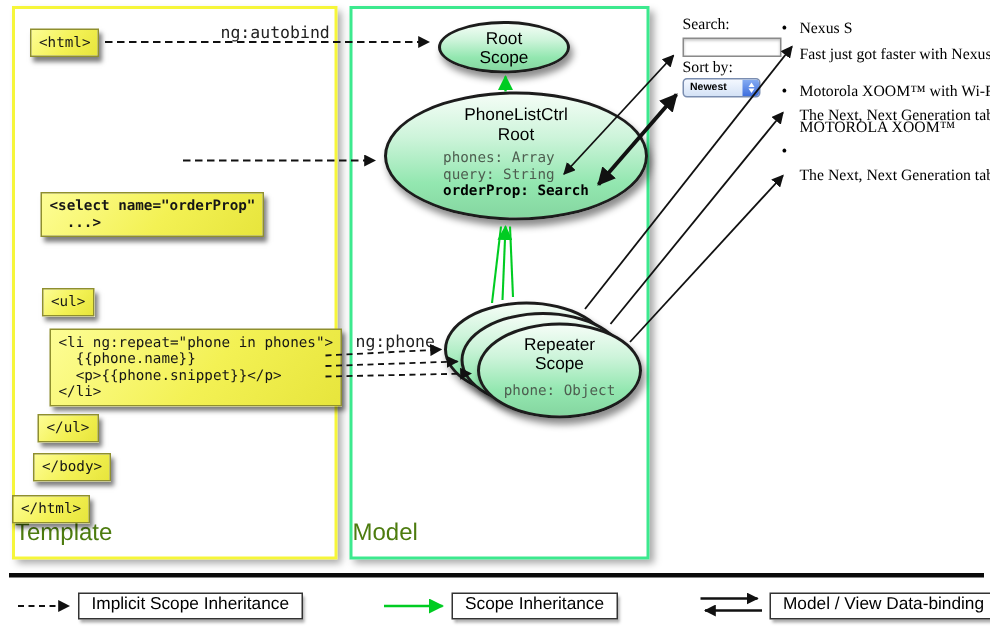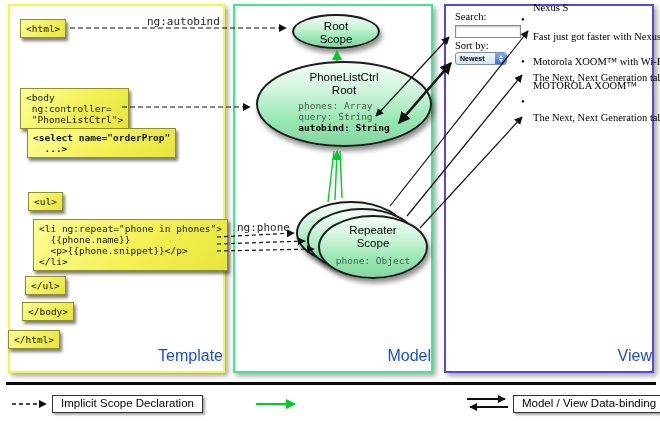--- a/index.html
+++ b/index.html
@@ -5,22 +5,22 @@
   * { margin:0; padding:0; box-sizing:border-box; }
   html,body { width:660px; height:421px; background:#fff; overflow:hidden;
               font-family:"Liberation Sans", sans-serif; position:relative; }
   .stage { position:absolute; left:0; top:0; width:660px; height:421px; }
 
   .col { position:absolute; top:4px; height:369px; background:#fff;
          border:2px solid; box-shadow:3px 3px 5px rgba(0,0,0,0.35); }
   .col-template { left:8px;   width:217px; border-color:#f6f63a; }
   .col-model    { left:233px; width:200px; border-color:#3ce98e; }
   .col-view     { left:444px; width:210px; border-color:#5a48d8; }
-  .col-label { position:absolute; bottom:6px; left:0; width:100%; text-align:right;
-               font-size:16px; color:#1d4ed8; }
+  .col-label { position:absolute; bottom:6px; left:0; width:100%; text-align:left;
+               font-size:16px; color:#4d7c0f; }
 
   .codebox { position:absolute; font:9.5px/11px "DejaVu Sans Mono", monospace;
              color:#161616; white-space:pre; padding:3px 5px;
              background:linear-gradient(130deg,#fdfd95 0%,#f3f154 55%,#e7e53c 100%);
              border:1px solid #8f8f2e; box-shadow:2px 3px 3px rgba(0,0,0,0.5); }
   .codebox.bold { font-weight:bold; }
 
   .nglabel { position:absolute; font:11px "DejaVu Sans Mono", monospace; color:#222; }
 
   .ellipse { position:absolute; border-radius:50%; border:2px solid #1c1c1c;
@@ -63,28 +63,22 @@
 <body>
 
 <div class="stage">
 
   <div class="col col-template">
     <div class="col-label">Template</div>
   </div>
   <div class="col col-model">
     <div class="col-label">Model</div>
   </div>
-  <div class="col col-view">
-    <div class="col-label">View</div>
-  </div>
 
   <div class="codebox" style="left:20px; top:19px;">&lt;html&gt;</div>
-  <div class="codebox" style="left:20px; top:88px;">&lt;body
- ng:controller=
- "PhoneListCtrl"&gt;</div>
   <div class="codebox bold" style="left:27px; top:128px;">&lt;select name="orderProp"
   ...&gt;</div>
   <div class="codebox" style="left:28px; top:192px;">&lt;ul&gt;</div>
   <div class="codebox" style="left:33px; top:219px;">&lt;li ng:repeat="phone in phones"&gt;
   {{phone.name}}
   &lt;p&gt;{{phone.snippet}}&lt;/p&gt;
 &lt;/li&gt;</div>
   <div class="codebox" style="left:25px; top:276px;">&lt;/ul&gt;</div>
   <div class="codebox" style="left:22px; top:302px;">&lt;/body&gt;</div>
   <div class="codebox" style="left:8px;  top:330px;">&lt;/html&gt;</div>
@@ -96,21 +90,21 @@
     <div class="etitle">Root
 Scope</div>
   </div>
 
   <div class="ellipse" style="left:256px; top:61px; width:176px; height:86px; padding-top:8px;">
     <div class="etitle">PhoneListCtrl
 Root</div>
     <div style="display:inline-block; margin-top:3px;">
       <div class="mono-prop">phones: Array</div>
       <div class="mono-prop">query: String</div>
-      <div class="mono-prop bold">autobind: String</div>
+      <div class="mono-prop bold">orderProp: Search</div>
     </div>
   </div>
 
   <div class="ellipse" style="left:296px; top:201px; width:110px; height:64px;"></div>
   <div class="ellipse" style="left:307px; top:208px; width:110px; height:64px;"></div>
   <div class="ellipse" style="left:318px; top:215px; width:110px; height:64px; padding-top:7px;">
     <div class="etitle">Repeater
 Scope</div>
     <div class="mono-prop" style="display:inline-block; margin-top:2px;">phone: Object</div>
   </div>
@@ -121,36 +115,37 @@
   <div class="sort-select">
     <span>Newest</span>
     <span class="stepper">
       <span class="tri-up"></span>
       <span class="tri-down"></span>
     </span>
   </div>
 
   <div>
     <span class="bullet" style="left:521px; top:13px;">•</span>
-    <div class="view-text" style="left:533px; top:2px;">Nexus S</div>
+    <div class="view-text" style="left:533px; top:14px;">Nexus S</div>
     <div class="view-text" style="left:533px; top:31px;">Fast just got faster with Nexus S.</div>
   </div>
   <div>
     <span class="bullet" style="left:521px; top:55px;">•</span>
     <div class="view-text" style="left:533px; top:56px;">Motorola XOOM™ with Wi-Fi</div>
     <div class="view-text" style="left:533px; top:72px;">The Next, Next Generation tablet.</div>
   </div>
   <div>
     <span class="bullet" style="left:521px; top:95px;">•</span>
     <div class="view-text" style="left:533px; top:80px;">MOTOROLA XOOM™</div>
     <div class="view-text" style="left:533px; top:112px;">The Next, Next Generation tablet.</div>
   </div>
 
   <div class="divider"></div>
-  <div class="legendbox" style="left:52px;">Implicit Scope Declaration</div>
+  <div class="legendbox" style="left:52px;">Implicit Scope Inheritance</div>
+  <div class="legendbox" style="left:301px;">Scope Inheritance</div>
   <div class="legendbox" style="left:513px;">Model / View Data-binding</div>
 
   <svg class="overlay" viewBox="0 0 660 421">
     <defs>
       <marker id="mA" viewBox="0 0 10 10" refX="9" refY="5" markerWidth="8" markerHeight="8" markerUnits="userSpaceOnUse" orient="auto-start-reverse">
         <path d="M0,0 L10,5 L0,10 z" fill="#111"></path>
       </marker>
       <marker id="mB" viewBox="0 0 10 10" refX="9" refY="5" markerWidth="12" markerHeight="12" markerUnits="userSpaceOnUse" orient="auto-start-reverse">
         <path d="M0,0 L10,5 L0,10 z" fill="#111"></path>
       </marker>

